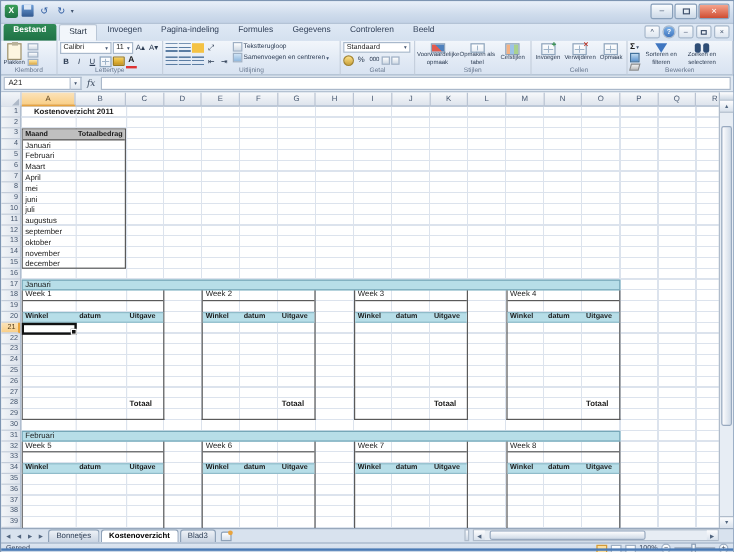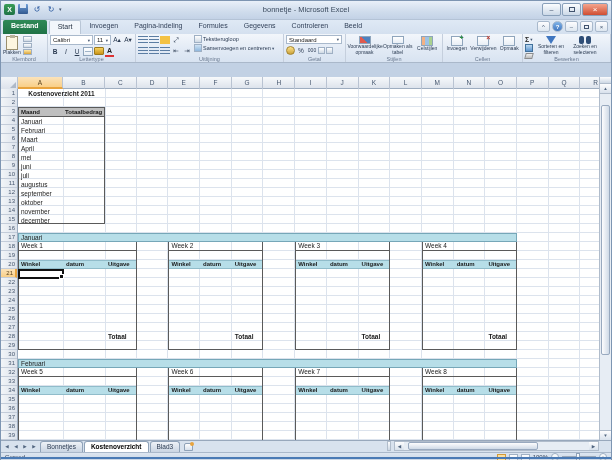--- a/index.html
+++ b/index.html
@@ -172,21 +172,20 @@
   <div id="titlebar">
     <div id="qat">
       <div class="xl-logo">X</div>
       <div class="qbtn">
           <div class="save-ic"></div>
         </div>
       <div class="qbtn">↺</div>
       <div class="qbtn">↻</div>
       <div class="qdd">▾</div>
     </div>
-    <div id="title-text">bonnetje - Microsoft Excel</div>
     <div id="winbtns">
       <div class="wb">–</div>
       <div class="wb">
           <span class="rbox"></span>
         </div>
       <div class="wb wb-close">×</div>
     </div>
   </div>
 
   <div id="tabrow">
@@ -349,20 +348,26 @@
         <div class="biglbl">Sorteren en filteren</div>
       </div>
       <div class="bigbtn" style="width:32px">
         <div class="binoc"></div>
         <div class="biglbl">Zoeken en selecteren</div>
       </div>
       <div class="grp-label">Bewerken</div>
     </div>
   </div>
 
+  <div id="formulabar">
+    <div id="namebox">A21</div>
+    <div id="namebox-dd">▾</div>
+    <div id="fx">fx</div>
+    <div id="formula-input"></div>
+  </div>
 
   <div id="colhead">
     <div id="corner"></div>
     <div id="collist">
         <span>A</span>
         <span>B</span>
         <span>C</span>
         <span>D</span>
         <span>E</span>
         <span>F</span>

